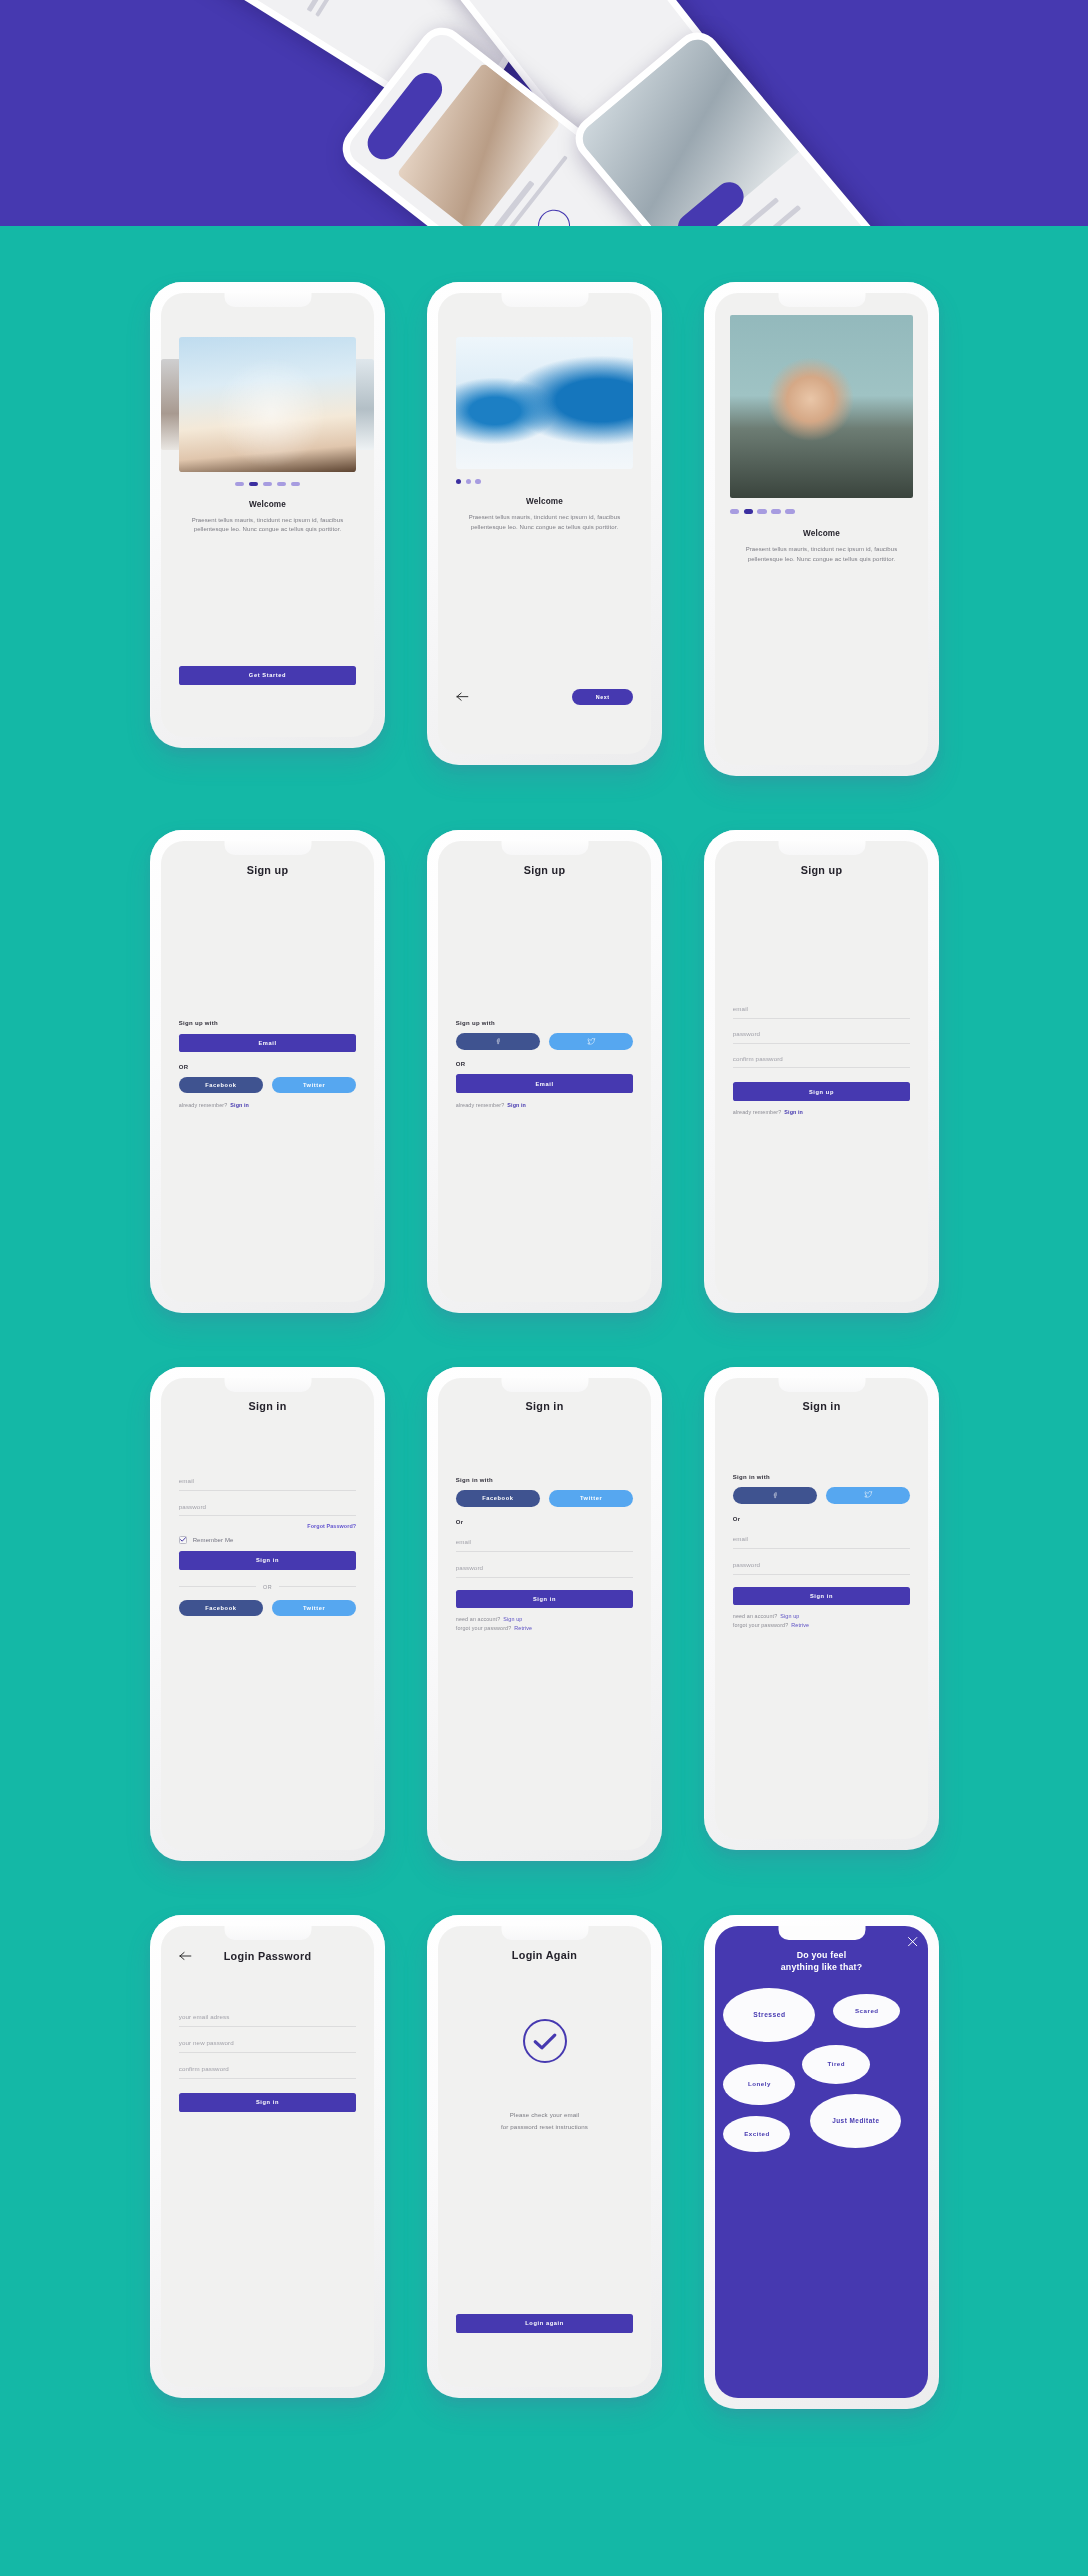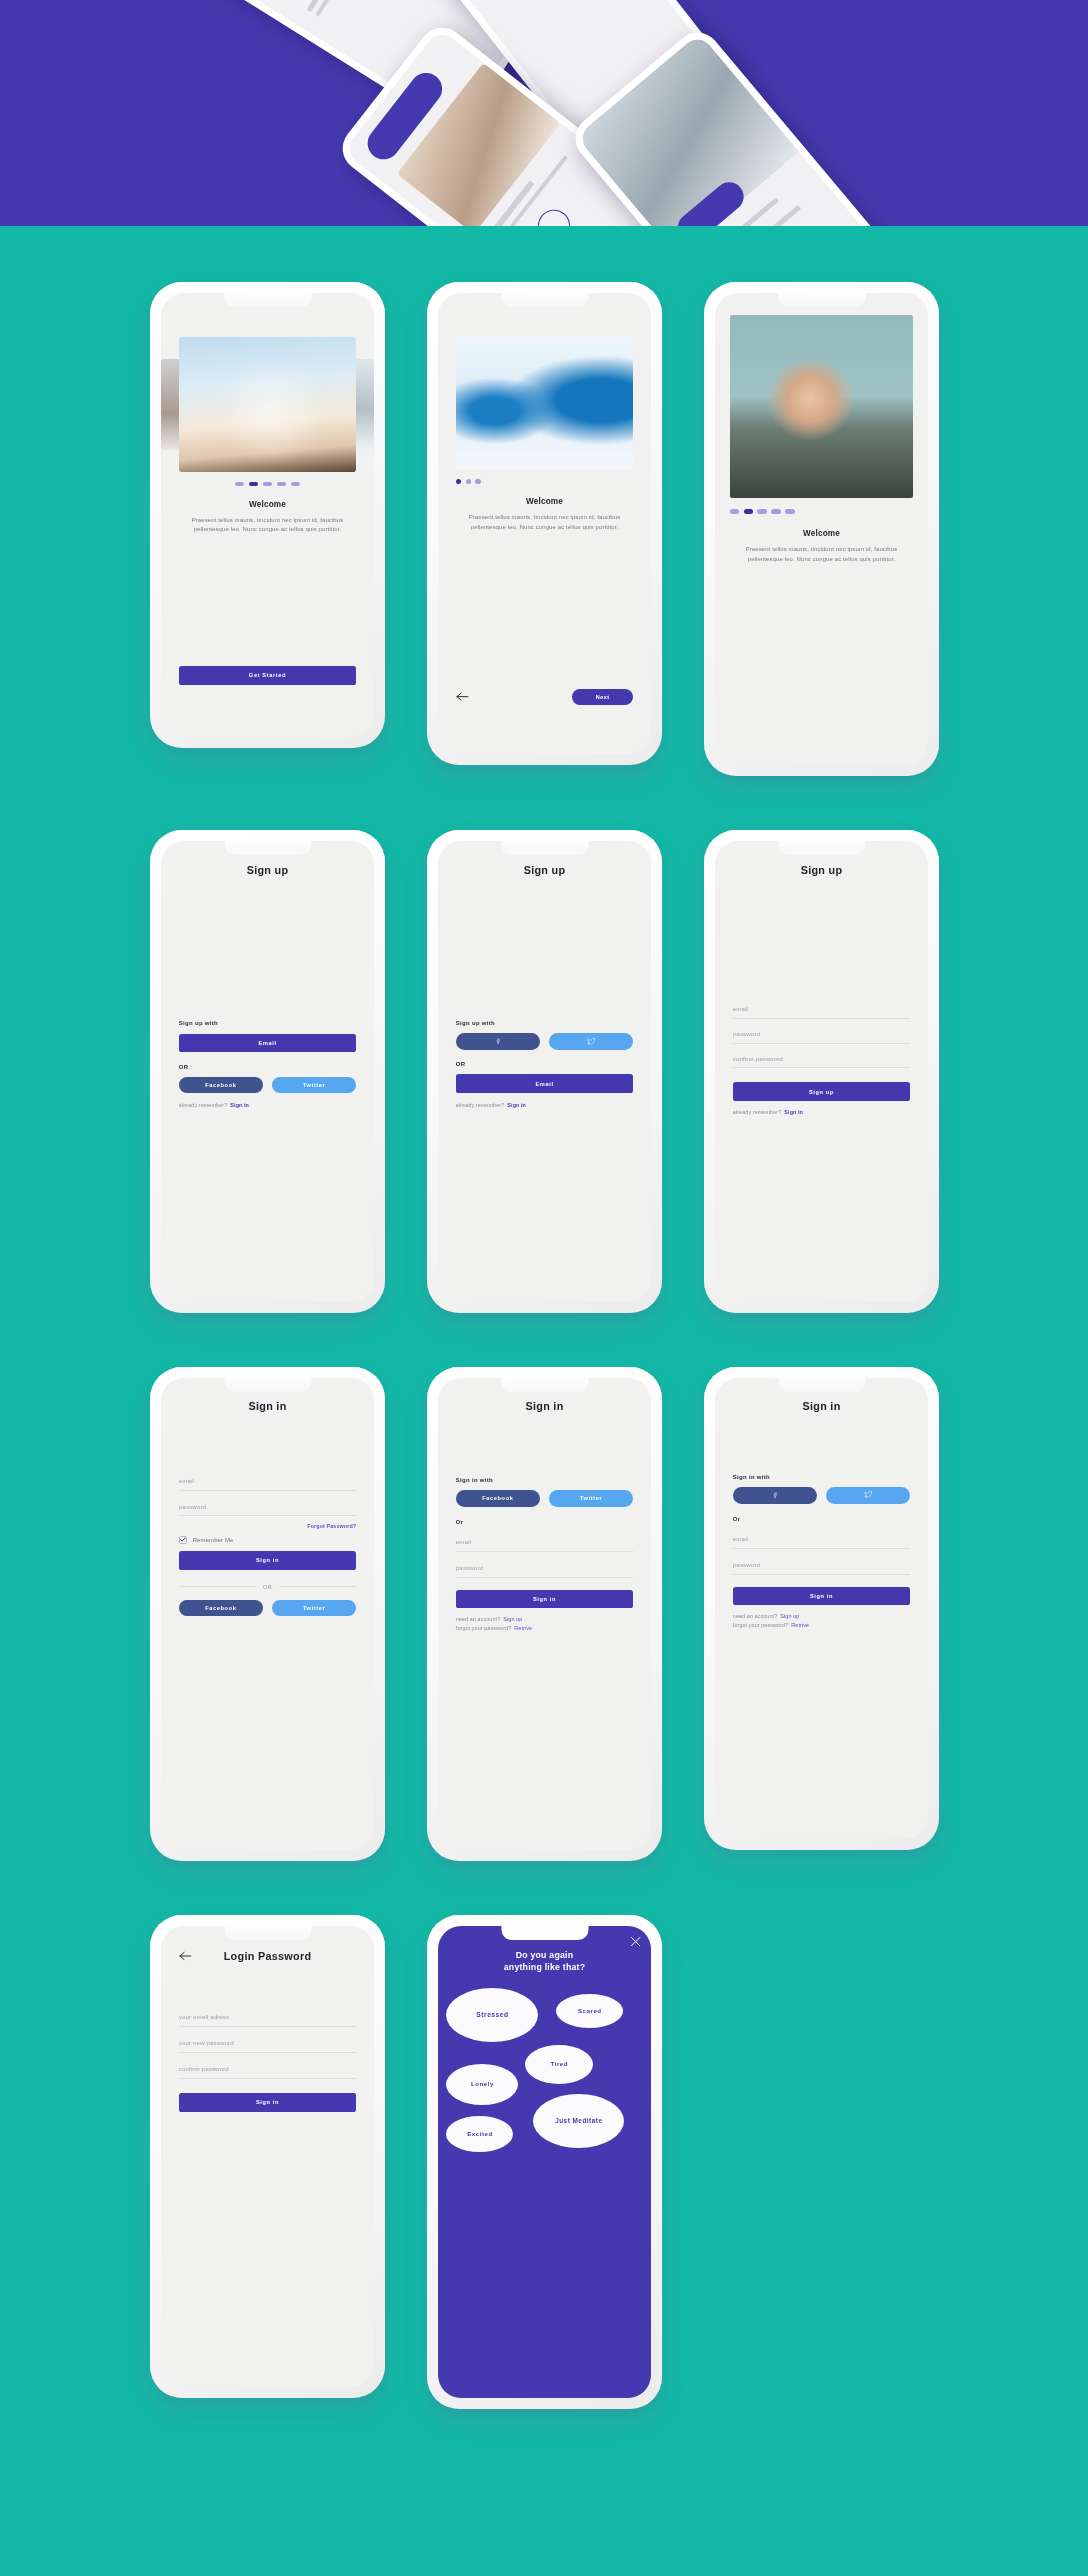--- a/index.html
+++ b/index.html
@@ -708,32 +708,51 @@
             </div>
             <div class="field" style="margin-top:8.2px;">
               <span class="ph">confirm password</span>
             </div>
             <div class="btn" style="margin-top:14.4px;">Sign in</div>
             <div class="sp"></div>
           </div>
         </div>
       </div>
 
+      <div class="phone">
+        <div class="screen">
+          <div class="notch"></div>
+          <div class="inner col" style="padding-top:23px;">
+            <div class="title">Login Again</div>
+            <div style="height:58px;"></div>
+            <div class="check-circle">
+              <svg width="24" height="17.5" viewBox="0 0 46 34">
+                <path d="M4 17 L17 29 L42 4" stroke="#4639b0" stroke-width="6" fill="none" stroke-linecap="round" stroke-linejoin="round"></path>
+              </svg>
+            </div>
+            <div style="height:47px;"></div>
+            <div class="body-text" style="margin-top:0; font-size:6.2px;">Please check your email</div>
+            <div class="body-text" style="margin-top:2.1px; font-size:6.2px;">for password reset instructions</div>
+            <div class="sp"></div>
+            <div class="btn" style="margin-bottom:54px;">Login again</div>
+          </div>
+        </div>
+      </div>
 
       <div class="phone tall">
         <div class="screen purple">
           <div class="notch"></div>
           <span class="close-x">
             <svg width="11.3" height="11.3" viewBox="0 0 22 22">
               <path d="M3 3 L19 19 M19 3 L3 19" stroke="#ffffff" stroke-width="1.9" stroke-linecap="round"></path>
             </svg>
           </span>
           <div class="inner" style="padding:23px 0 0 0;">
             <div class="mood-title">
-              <div>Do you again</div>
+              <div>Do you feel</div>
               <div>anything like that?</div>
             </div>
             <div class="bubble-area">
               <div class="bubble" style="left:8.2px;  top:1px;   width:92px; height:54px; font-size:6.7px;">Stressed</div>
               <div class="bubble" style="left:118px; top:7.2px;  width:67px; height:34px;  font-size:6.2px;">Scared</div>
               <div class="bubble" style="left:87px; top:58px; width:68px; height:39px;  font-size:6.2px;">Tired</div>
               <div class="bubble" style="left:8.2px;  top:77px; width:72px; height:41px;  font-size:6.2px;">Lonely</div>
               <div class="bubble" style="left:95px; top:107px; width:91px; height:54px; font-size:6.4px;">Just Meditate</div>
               <div class="bubble" style="left:8.2px;  top:129px; width:67px; height:36px;  font-size:6.2px;">Excited</div>
             </div>

